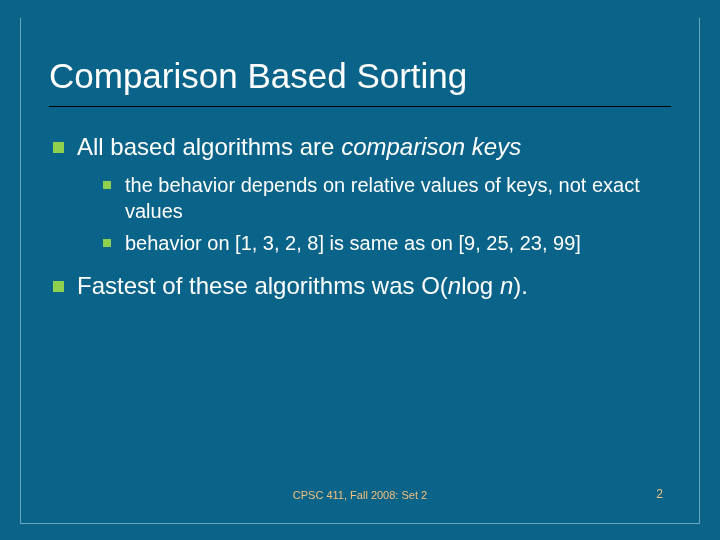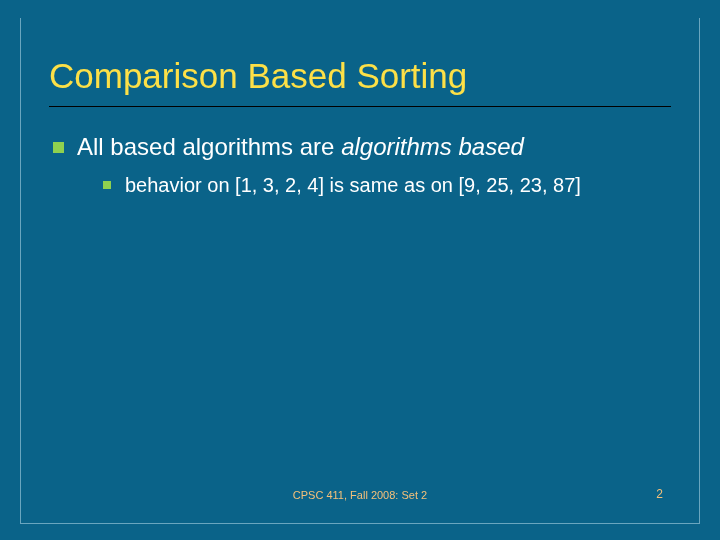--- a/index.html
+++ b/index.html
@@ -19,21 +19,21 @@
   }
   .inner {
     border: 1px solid #6aa6bf;
     border-top: none;
     padding: 38px 28px 20px 28px;
     flex: 1;
     display: flex;
     flex-direction: column;
   }
   .title {
-    color: #fde047;
+    color: #ffffff;
     font-size: 35px;
     font-weight: 400;
     margin-bottom: 10px;
   }
   .title-rule {
     border: none;
     border-top: 1.5px solid #000000;
     margin-bottom: 24px;
   }
   .content { flex: 1; }
@@ -100,24 +100,28 @@
 </head>
 <body>
 
 <div class="slide">
   <div class="inner">
     <h1 class="title">Comparison Based Sorting</h1>
     <hr class="title-rule">
     <div class="content">
       <ul class="lvl1">
         <li>
-          <span>All based algorithms are </span><span class="italic">algorithms based</span>
+          <span>All based algorithms are </span><span class="italic">comparison keys</span>
           <ul class="lvl2">
-            <li>behavior on [1, 3, 2, 4] is same as on [9, 25, 23, 87]</li>
+            <li>the behavior depends on relative values of keys, not exact values</li>
+            <li>behavior on [1, 3, 2, 8] is same as on [9, 25, 23, 99]</li>
           </ul>
+        </li>
+        <li>
+          <span>Fastest of these algorithms was O(</span><span class="italic">n</span><span>log </span><span class="italic">n</span><span>).</span>
         </li>
       </ul>
     </div>
     <div class="footer">
       <div class="footer-left"></div>
       <div class="footer-center">CPSC 411, Fall 2008: Set 2</div>
       <div class="footer-right">2</div>
     </div>
   </div>
 </div>

